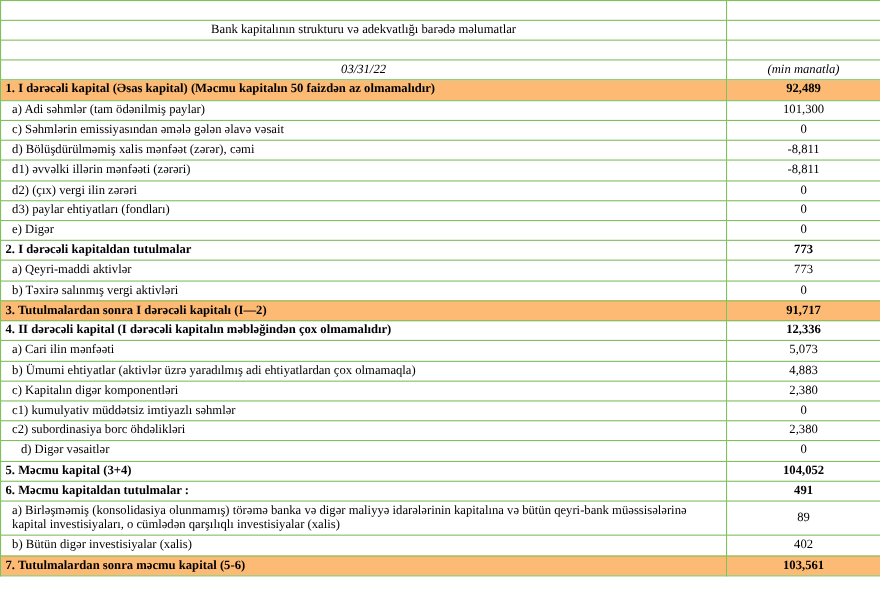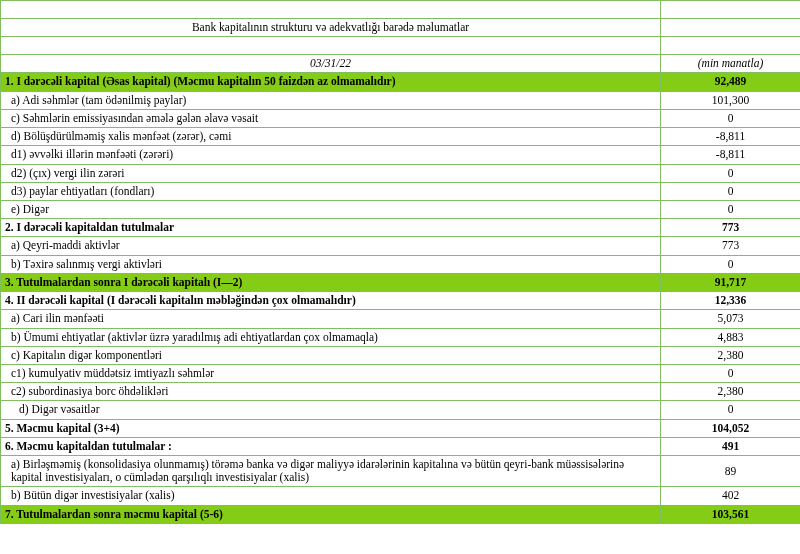--- a/index.html
+++ b/index.html
@@ -66,21 +66,21 @@
     height: 21px;
   }
   .date-row td.value-cell {
     text-align: center;
     font-style: italic;
   }
   .value-cell {
     text-align: center;
   }
   .highlight {
-    background: #84cc16;
+    background: #fdba74;
     font-weight: bold;
   }
   .highlight td {
     font-weight: bold;
     font-size: 12px;
   }
   .bold td {
     font-weight: bold;
     font-size: 12px;
   }

